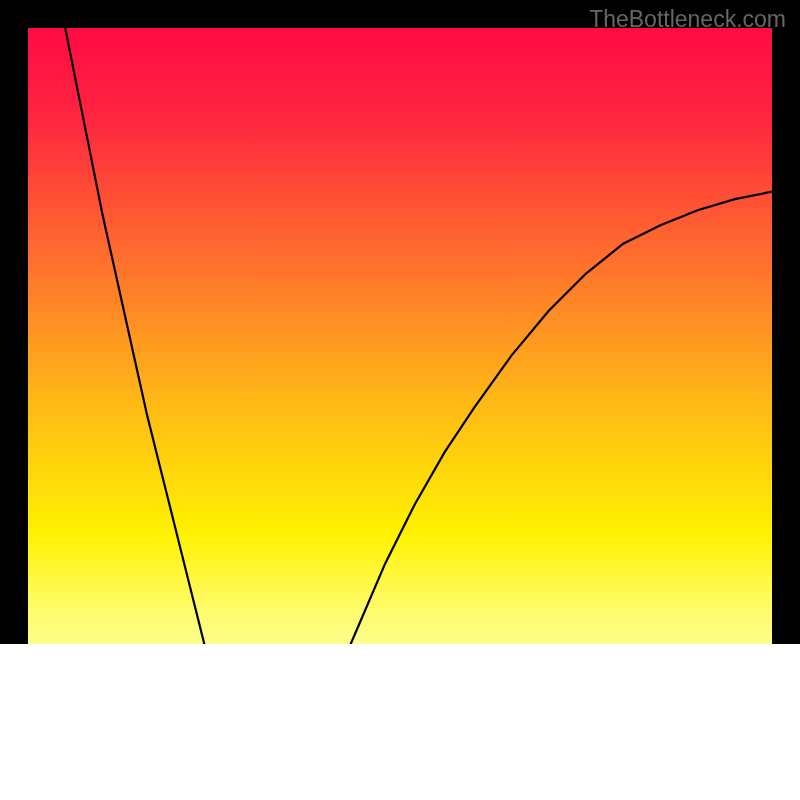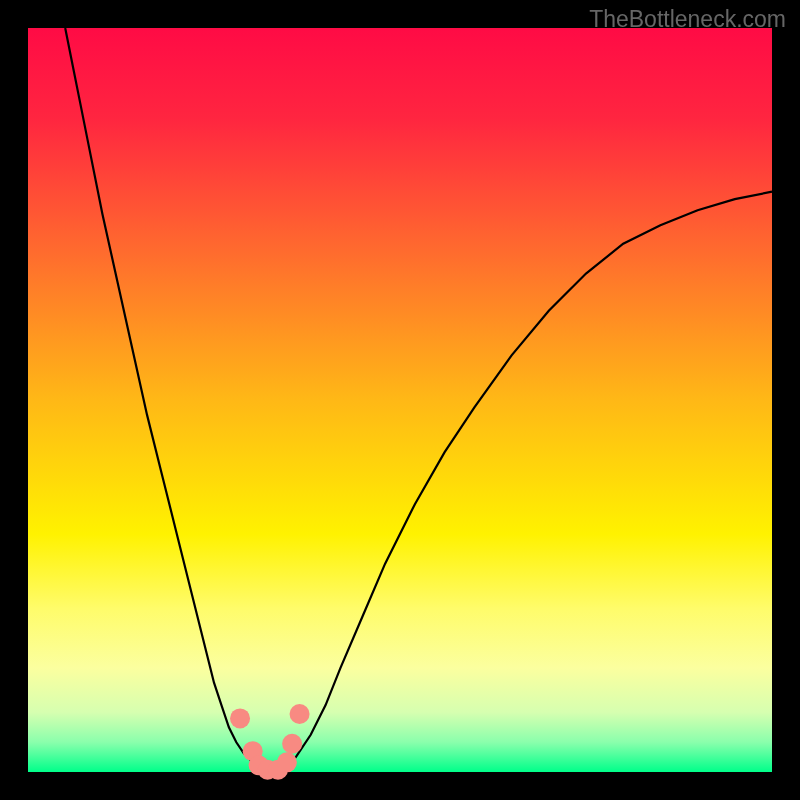--- a/index.html
+++ b/index.html
@@ -3,21 +3,21 @@
 <meta charset="utf-8">
 <style>
   body {
     margin: 0;
     padding: 0;
     background: #fff;
     font-family: Arial, sans-serif;
   }
   .wrap {
     width: 800px;
-    height: 800px;
+    height: 644px;
     position: relative;
   }
   .watermark {
     position: absolute;
     top: 6px;
     right: 14px;
     font-size: 23px;
     color: #666;
     font-family: Arial, sans-serif;
     z-index: 10;

